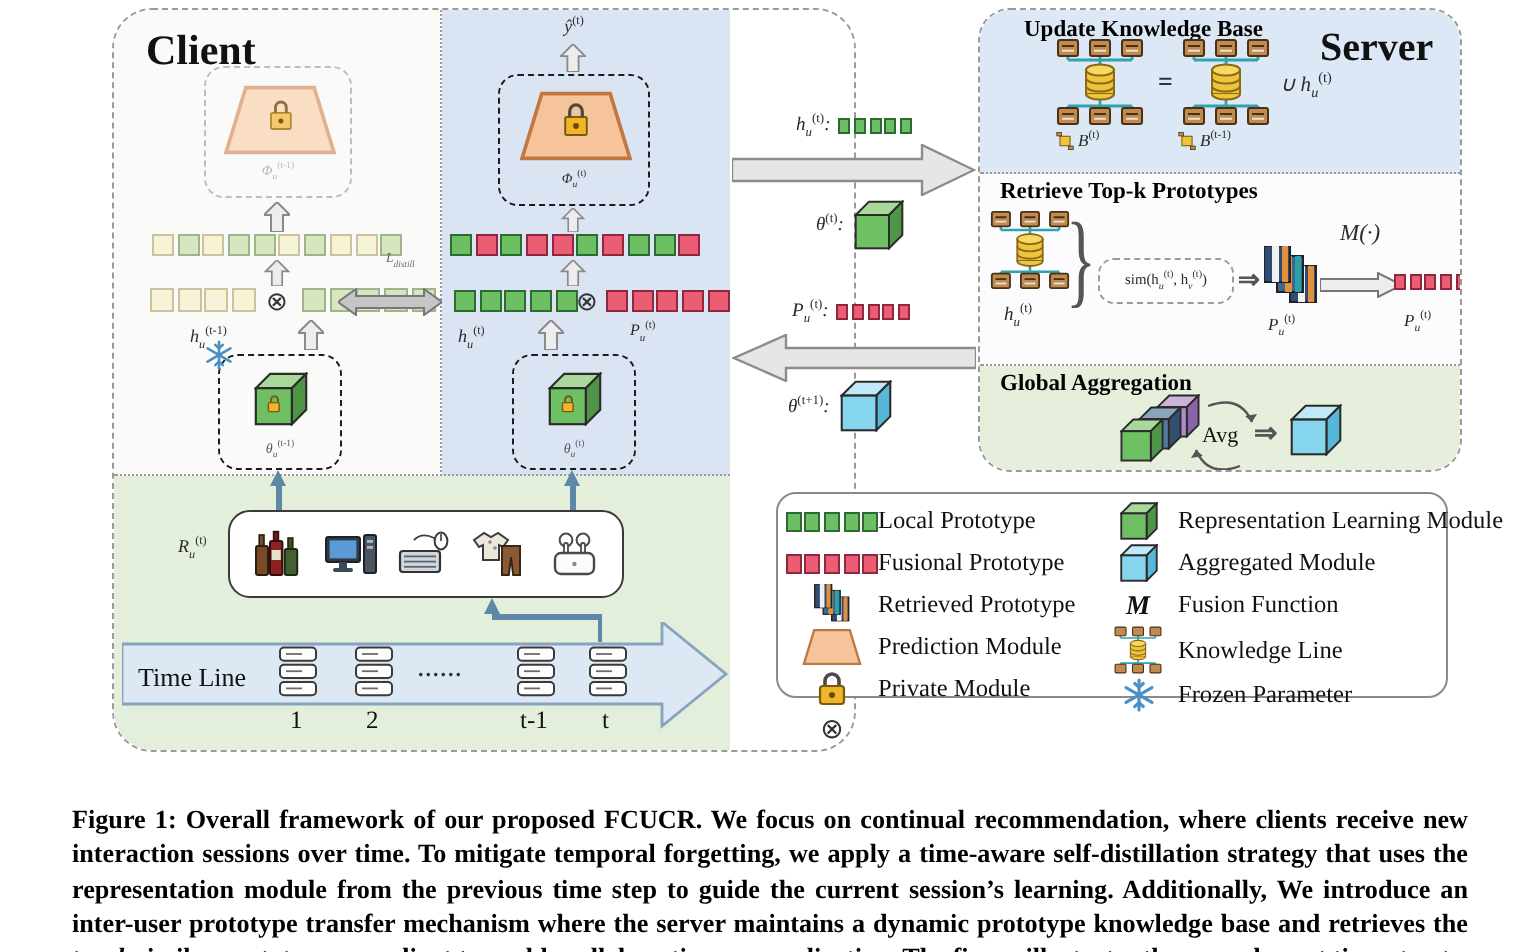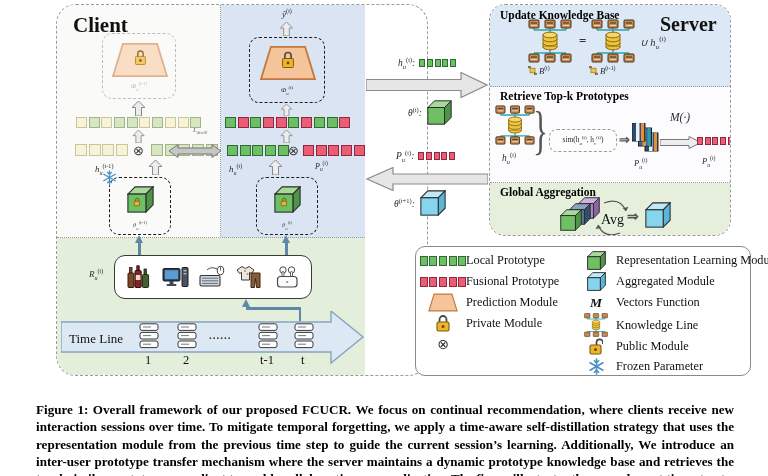--- a/index.html
+++ b/index.html
@@ -341,21 +341,21 @@
       <polygon points="21,9 29,1 29,21 21,29" fill="#57b7d8" stroke="#2b2b2b" stroke-width="1.2"></polygon>
       <rect x="1" y="9" width="20" height="20" fill="#86d5ee" stroke="#2b2b2b" stroke-width="1.2"></rect>
     </svg>
   </div>
 
   <div class="abs" style="left:489px;top:4px;width:242px;height:232px;border:1.6px dashed #9a9a9a;border-radius:16px;overflow:hidden;box-sizing:border-box;">
     <div class="abs" style="left:0;top:0;width:242px;height:82px;background:#dce8f5;border-bottom:1.4px dotted #9a9a9a;box-sizing:border-box;"></div>
     <div class="abs" style="left:0;top:82px;width:242px;height:96px;background:#fcfcfe;border-bottom:1.4px dotted #9a9a9a;box-sizing:border-box;"></div>
     <div class="abs" style="left:0;top:178px;width:242px;height:54px;background:#e6efdc;"></div>
 
-    <div class="abs heading" style="left:10px;top:4px;">Update Knowledge Base</div>
+    <div class="abs heading" style="left:22px;top:4px;">Update Knowledge Base</div>
     <div class="abs bold" style="left:170px;top:8px;font-size:20px;">Server</div>
 
     <svg class="abs" style="left:37px;top:14px;" width="46" height="44" viewBox="0 0 46 44">
       <g stroke="#2fa3ad" stroke-width="1.4" fill="none">
         <path d="M23,17 V11 M7,11 H39 M7,11 V9 M23,11 V9 M39,11 V9"></path>
         <path d="M23,29 V34 M7,34 H39 M7,34 V36 M23,34 V36 M39,34 V36"></path>
       </g>
       <g>
         <rect x="2" y="1" width="10" height="8" rx="1" fill="#c08a52" stroke="#4a3015"></rect>
           <line x1="4" y1="4" x2="10" y2="4" stroke="#4a3015"></line>
@@ -521,30 +521,30 @@
           <polygon points="21,9 29,1 29,21 21,29" fill="#4e9547" stroke="#2b2b2b" stroke-width="1.3"></polygon>
           <rect x="1" y="9" width="20" height="20" fill="#6fbf63" stroke="#2b2b2b" stroke-width="1.3"></rect>
       </svg>
     </div>
     <svg class="abs" style="left:104px;top:194px;" width="36" height="38" viewBox="0 0 36 38">
       <path d="M10,4 Q26,-2 32,12" fill="none" stroke="#555" stroke-width="1.2"></path>
       <path d="M26,34 Q10,40 4,26" fill="none" stroke="#555" stroke-width="1.2"></path>
       <polygon points="32,12 28.5,9 34.5,8" fill="#555"></polygon>
         <polygon points="4,26 7.5,29 1.5,30" fill="#555"></polygon>
     </svg>
-    <div class="abs" style="left:111px;top:207px;font-size:14px;">Avg</div>
+    <div class="abs" style="left:111px;top:207px;font-size:11px;">Avg</div>
     <div class="abs bold" style="left:137px;top:203px;font-size:14px;color:#555;">⇒</div>
     <svg class="abs" style="left:155px;top:197px;" width="26" height="26" viewBox="0 0 30 30">
       <polygon points="1,9 9,1 29,1 21,9" fill="#bfe9f6" stroke="#2b2b2b" stroke-width="1.2"></polygon>
         <polygon points="21,9 29,1 29,21 21,29" fill="#57b7d8" stroke="#2b2b2b" stroke-width="1.2"></polygon>
         <rect x="1" y="9" width="20" height="20" fill="#86d5ee" stroke="#2b2b2b" stroke-width="1.2"></rect>
     </svg>
   </div>
 
-  <div class="abs" style="left:415px;top:246px;width:336px;height:130px;background:#fff;border:1.5px solid #8a8a8a;border-radius:10px;box-sizing:border-box;padding-top:18px;">
+  <div class="abs" style="left:388px;top:246px;width:336px;height:103px;background:#fff;border:1.5px solid #8a8a8a;border-radius:10px;box-sizing:border-box;padding-top:18px;">
     <div class="abs" style="left:4px;top:3px;width:158px;">
       <div class="legend-row">
         <span class="legend-ic">
             <span class="sqrow s8">
               <i class="G"></i>
               <i class="G"></i>
               <i class="G"></i>
               <i class="G"></i>
               <i class="G"></i>
             </span>
@@ -558,20 +558,42 @@
               <i class="R"></i>
               <i class="R"></i>
               <i class="R"></i>
               <i class="R"></i>
             </span>
           </span>
         <span class="legend-tx">Fusional Prototype</span>
       </div>
       <div class="legend-row">
         <span class="legend-ic">
+          <svg width="19" height="21" viewBox="0 0 28 32">
+            <g transform="translate(13,10)">
+                <rect width="13" height="18" fill="#2e4d74" stroke="#222"></rect>
+                <rect x="4" width="3.5" height="18" fill="#f0f0f0"></rect>
+                <rect x="9" width="3" height="18" fill="#e2903c"></rect>
+              </g>
+            <g transform="translate(6.5,5)">
+                <rect width="13" height="18" fill="#3a6a93" stroke="#222"></rect>
+                <rect x="4" width="3.5" height="18" fill="#e2903c"></rect>
+                <rect x="9" width="3" height="18" fill="#2aa0a8"></rect>
+              </g>
+            <g transform="translate(0,0)">
+                <rect width="13" height="18" fill="#2e4d74" stroke="#222"></rect>
+                <rect x="4" width="3.5" height="18" fill="#f0f0f0"></rect>
+                <rect x="9" width="3" height="18" fill="#e2903c"></rect>
+              </g>
+          </svg>
+        </span>
+        <span class="legend-tx">Retrieved Prototype</span>
+      </div>
+      <div class="legend-row">
+        <span class="legend-ic">
           <svg width="30" height="19" viewBox="0 0 64 40">
               <polygon points="13,2 51,2 62,38 2,38" fill="#f6c49b" stroke="#c07840" stroke-width="2.5"></polygon>
             </svg>
         </span>
         <span class="legend-tx">Prediction Module</span>
       </div>
       <div class="legend-row">
         <span class="legend-ic">
           <svg width="14" height="17" viewBox="0 0 14 17">
             <path d="M3.5,7 V4.5 a3.5,3.5 0 0 1 7,0 V7" fill="none" stroke="#4a4a4a" stroke-width="1.8"></path>
@@ -605,21 +627,21 @@
               <polygon points="21,9 29,1 29,21 21,29" fill="#57b7d8" stroke="#2b2b2b" stroke-width="1.5"></polygon>
               <rect x="1" y="9" width="20" height="20" fill="#86d5ee" stroke="#2b2b2b" stroke-width="1.5"></rect>
           </svg>
         </span>
         <span class="legend-tx">Aggregated Module</span>
       </div>
       <div class="legend-row">
         <span class="legend-ic" style="width:40px;">
             <span class="math bold" style="font-size:13.5px;">M</span>
           </span>
-        <span class="legend-tx">Vectors Function</span>
+        <span class="legend-tx">Fusion Function</span>
       </div>
       <div class="legend-row" style="height:24px;">
         <span class="legend-ic" style="width:40px;">
           <svg width="26" height="24" viewBox="0 0 46 44">
             <g stroke="#2fa3ad" stroke-width="1.6" fill="none">
                 <path d="M23,17 V11 M7,11 H39 M7,11 V9 M23,11 V9 M39,11 V9"></path>
                 <path d="M23,29 V34 M7,34 H39 M7,34 V36 M23,34 V36 M39,34 V36"></path>
               </g>
             <g fill="#c08a52" stroke="#4a3015">
                 <rect x="2" y="1" width="10" height="8" rx="1"></rect>
@@ -632,30 +654,20 @@
             <g>
                 <rect x="16" y="16" width="14" height="12" fill="#eec43f" stroke="#8a6a12"></rect>
                 <ellipse cx="23" cy="16" rx="7" ry="2.8" fill="#f6d866" stroke="#8a6a12"></ellipse>
                 <path d="M16,20 a7,2.8 0 0 0 14,0 M16,24 a7,2.8 0 0 0 14,0" fill="none" stroke="#8a6a12"></path>
                 <path d="M16,28 a7,2.8 0 0 0 14,0" fill="#eec43f" stroke="#8a6a12"></path>
               </g>
           </svg>
         </span>
         <span class="legend-tx">Knowledge Line</span>
       </div>
-      <div class="legend-row" style="height:19px;">
-        <span class="legend-ic" style="width:40px;">
-          <svg width="14" height="17" viewBox="0 0 14 17">
-            <path d="M7.5,7 V4.5 a3.2,3.2 0 0 1 6.4,0 V6" fill="none" stroke="#4a4a4a" stroke-width="1.8"></path>
-            <rect x="1" y="7" width="11" height="9" rx="1.5" fill="#f0b429" stroke="#7a5a10" stroke-width="1.1"></rect>
-            <circle cx="6.5" cy="11.5" r="1.5" fill="#6b4a08"></circle>
-          </svg>
-        </span>
-        <span class="legend-tx">Public Module</span>
-      </div>
       <div class="legend-row">
         <span class="legend-ic" style="width:40px;">
           <svg width="17" height="17" viewBox="0 0 16 16">
             <g stroke="#4a90c4" stroke-width="1.5" stroke-linecap="round">
               <line x1="8" y1="1" x2="8" y2="15"></line>
                 <line x1="1.9" y1="4.5" x2="14.1" y2="11.5"></line>
                 <line x1="1.9" y1="11.5" x2="14.1" y2="4.5"></line>
               <line x1="6" y1="2.6" x2="8" y2="4.4"></line>
                 <line x1="10" y1="2.6" x2="8" y2="4.4"></line>
               <line x1="6" y1="13.4" x2="8" y2="11.6"></line>

